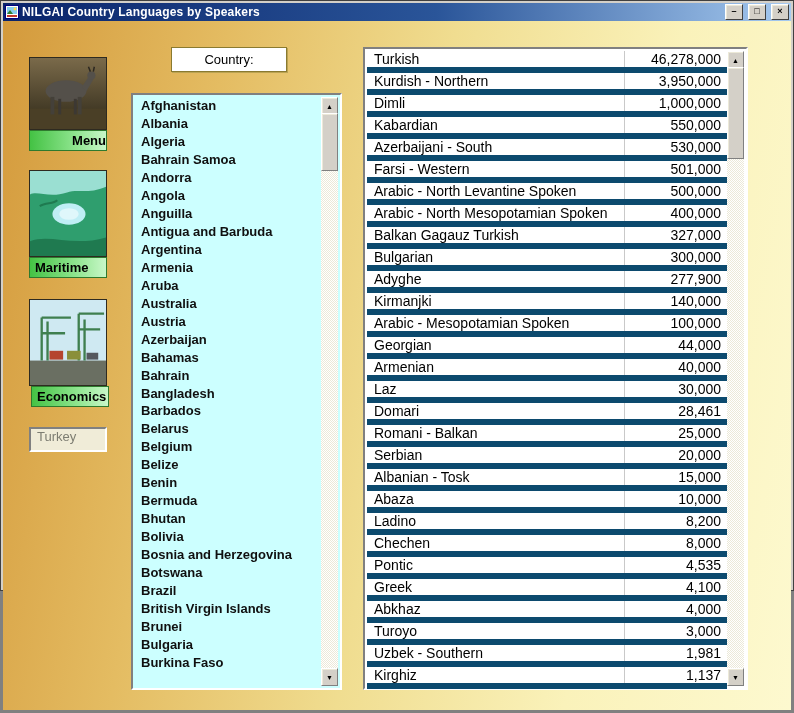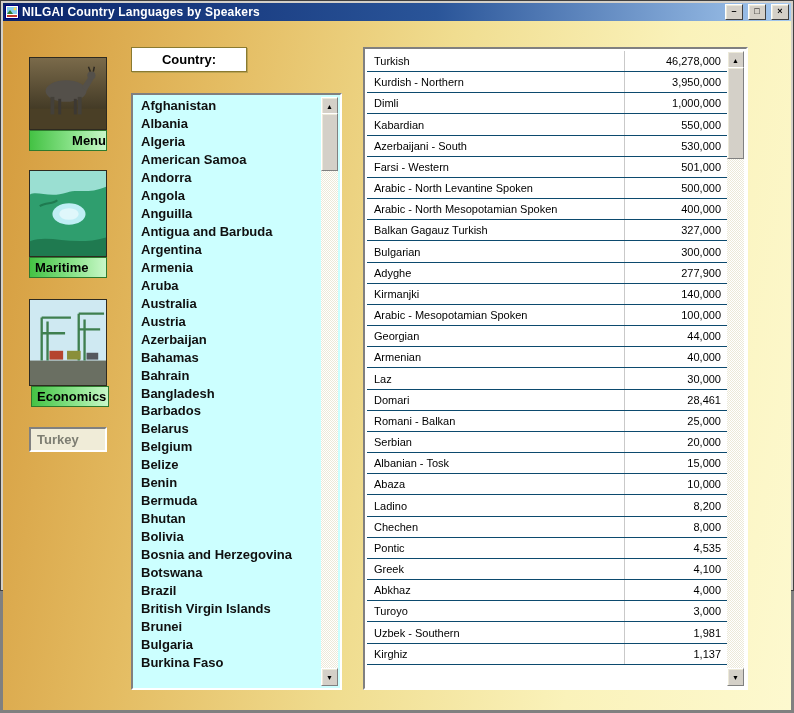--- a/index.html
+++ b/index.html
@@ -21,41 +21,41 @@
   .content{position:relative;height:689px;overflow:hidden;
     background:linear-gradient(100deg,#d49a3c 0%,#e4bc62 25%,#f0dd90 50%,#faf2ba 75%,#fdf9cf 100%);}
   .abs{position:absolute;box-sizing:border-box;}
   
   .img-btn{border:1px solid #2e2a20;overflow:hidden;cursor:pointer;background:#777;}
   .img-btn svg{display:block;width:100%;height:100%;}
   .green-label{display:flex;align-items:center;padding-left:5px;
     background:linear-gradient(90deg,#44c244 0%,#8fe58f 60%,#c8f7c8 100%);
     font-size:13px;font-weight:bold;color:#000;cursor:pointer;
     border:1px solid #2e7a2e;}
-  .turkey-field{display:flex;align-items:center;padding-left:6px;
-    background:#f0ecd8;color:#7d7d72;font-size:13px;font-weight:bold;
+  .turkey-field{display:flex;padding-left:6px;
+    background:#f0ecd8;color:#7d7d72;font-size:13px;font-weight:normal;
     border:2px solid;border-color:#808080 #ffffff #ffffff #808080;}
   
   .country-label{display:flex;align-items:center;justify-content:center;
     background:#ffffff;border:1px solid #8a7a30;
     box-shadow:1px 1px 0 #bba352;
-    font-size:13px;font-weight:bold;color:#000;}
+    font-size:13px;font-weight:normal;color:#000;margin-left:40px;}
   
   .listbox{background:#ccffff;border:2px solid;
     border-color:#808080 #ffffff #ffffff #808080;}
   .list-items{position:absolute;left:2px;top:2px;right:19px;bottom:2px;overflow:hidden;}
   .list-item{height:17.97px;line-height:18px;padding-left:6px;
     font-size:13px;font-weight:bold;color:#101010;white-space:nowrap;cursor:default;}
   
   .langtable{background:#ffffff;border:2px solid;
     border-color:#808080 #ffffff #ffffff #808080;}
   .table-rows{position:absolute;left:2px;top:2px;right:19px;bottom:2px;
     display:grid;grid-template-rows:repeat(30,1fr);}
-  .trow{display:flex;align-items:center;border-bottom:1px solid #0c4a6e;
-    box-sizing:border-box;font-size:11px;color:#000;cursor:default;}
+  .trow{display:flex;align-items:center;border-bottom:6px solid #0c4a6e;
+    box-sizing:border-box;font-size:14px;color:#000;cursor:default;}
   .tlang{flex:1;padding-left:7px;white-space:nowrap;overflow:hidden;}
   .tnum{width:96px;text-align:left;padding-right:6px;border-left:1px solid #c9c9c9;
     align-self:stretch;display:flex;align-items:center;justify-content:flex-end;}
   
   .scrollbar{position:absolute;top:2px;bottom:2px;right:2px;width:17px;
     background:repeating-conic-gradient(#ffffff 0% 25%, #ece9d8 0% 50%) 0 0/2px 2px;}
   .sb-btn{height:16px;background:#d4d0c8;
     border:1px solid;border-color:#ffffff #808080 #808080 #ffffff;
     box-shadow:inset 1px 1px 0 #ece9d8;
     display:flex;align-items:center;justify-content:center;
@@ -149,21 +149,21 @@
 
     <div class="abs country-label" style="left:128px;top:26px;width:116px;height:25px;">
       <span>Country:</span>
     </div>
 
     <div class="abs listbox" style="left:128px;top:72px;width:211px;height:597px;">
       <div class="list-items">
           <div class="list-item">Afghanistan</div>
           <div class="list-item">Albania</div>
           <div class="list-item">Algeria</div>
-          <div class="list-item">American Samoa</div>
+          <div class="list-item">Bahrain Samoa</div>
           <div class="list-item">Andorra</div>
           <div class="list-item">Angola</div>
           <div class="list-item">Anguilla</div>
           <div class="list-item">Antigua and Barbuda</div>
           <div class="list-item">Argentina</div>
           <div class="list-item">Armenia</div>
           <div class="list-item">Aruba</div>
           <div class="list-item">Australia</div>
           <div class="list-item">Austria</div>
           <div class="list-item">Azerbaijan</div>

